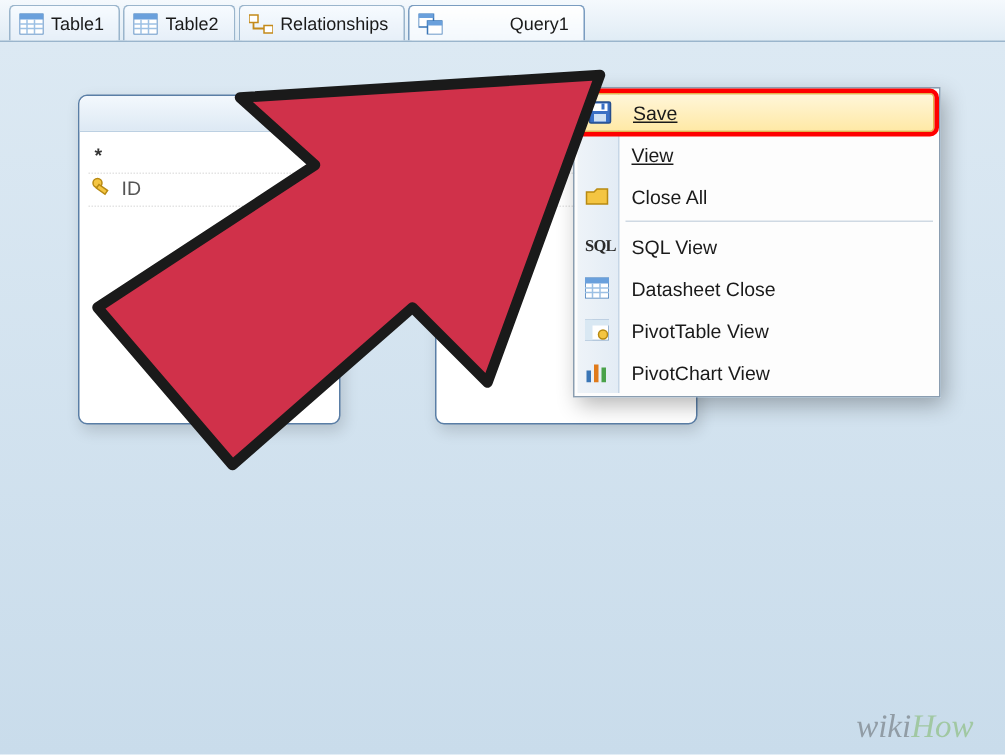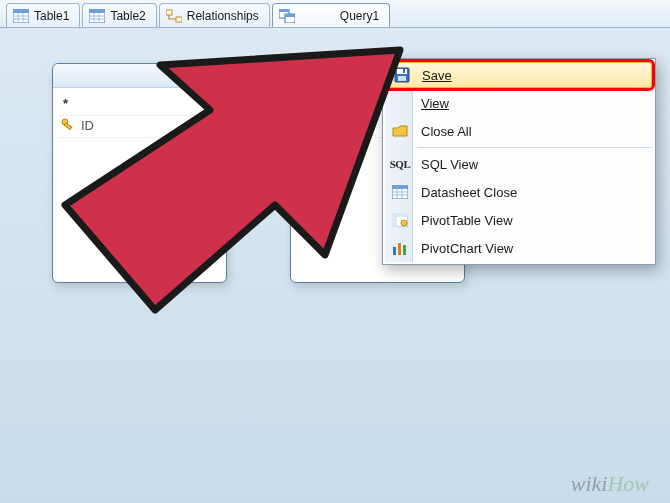--- a/index.html
+++ b/index.html
@@ -87,21 +87,21 @@
   align-items: flex-start;
   gap: 6px;
 }
 .key-icon svg { display:block; }
 
 
 .ctxmenu {
   position: absolute;
   top: 30px;
   left: 382px;
-  width: 274px;
+  width: 245px;
   background: linear-gradient(to right, #fdfdfd 0%, #fdfdfd 100%);
   border: 1px solid #8a9db0;
   box-shadow: 3px 5px 14px rgba(0,0,0,0.3);
   padding: 2px;
 }
 .ctxmenu .iconcol {
   position: absolute;
   left: 2px; top: 2px; bottom: 2px;
   width: 28px;
   background: linear-gradient(to right, #eef3f8 0%, #e3ecf5 100%);
@@ -133,21 +133,20 @@
   outline: 3px solid #ff0000;
   outline-offset: 0px;
 }
 .menuitem .micon {
   position: absolute;
   left: 5px;
   width: 20px;
   height: 20px;
   display: flex;
   align-items: center;
-  justify-content: center;
 }
 .sep {
   height: 1px;
   margin: 2px 2px 2px 32px;
   background: #cfd9e3;
   position: relative;
   z-index: 1;
 }
 .sql-text { font-family: serif; font-weight: bold; font-size: 11px; color: #2a2a2a; letter-spacing: -0.5px; }
 

